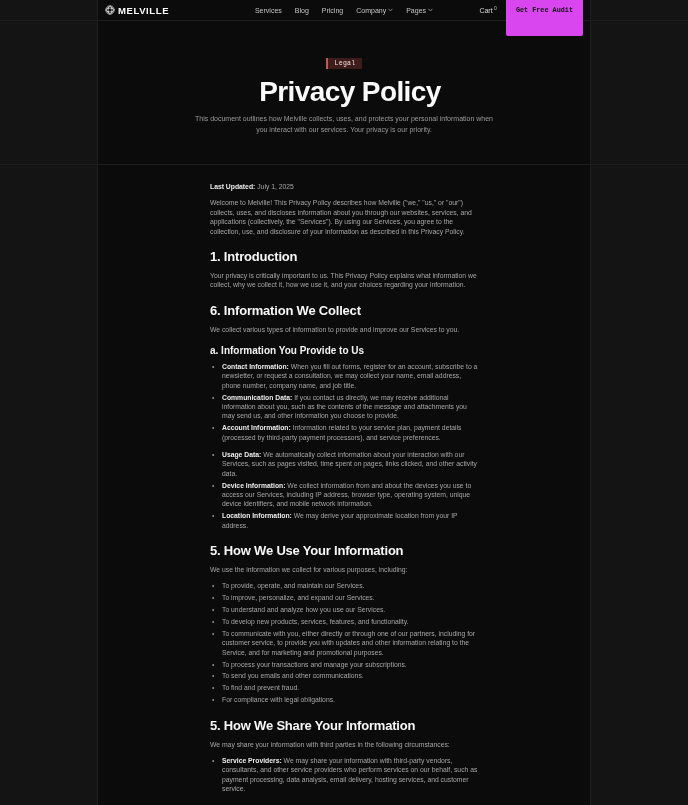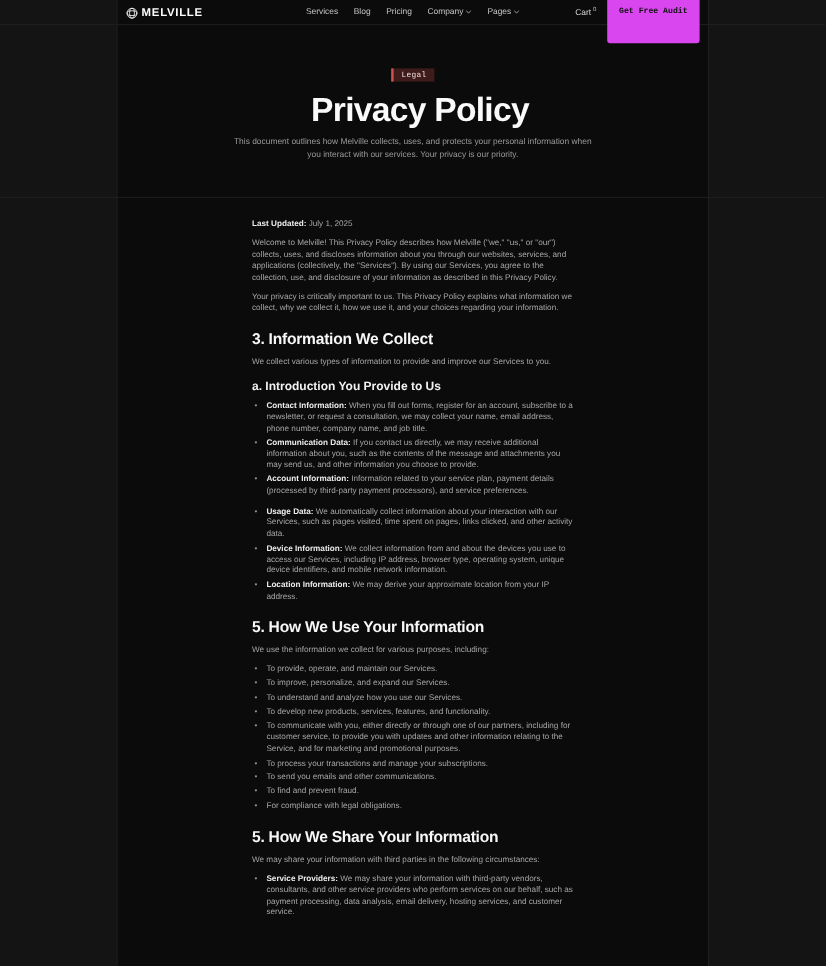--- a/index.html
+++ b/index.html
@@ -9,21 +9,21 @@
 
   
   .rails { position:absolute; top:0; bottom:0; left:97px; width:494px;
     background:#0b0b0b; border-left:1px solid #1f1f1f; border-right:1px solid #1f1f1f;
     pointer-events:none; }
 
   
   header { position:relative; z-index:2; height:21px; border-bottom:1px solid #1d1d1d; }
   .header-inner { width:494px; height:100%; margin:0 auto; position:relative;
     display:flex; align-items:center; justify-content:space-between; padding:0 8px; }
-  .logo { display:flex; align-items:flex-end; gap:3px; cursor:pointer; }
+  .logo { display:flex; align-items:flex-start; gap:3px; cursor:pointer; }
   .logo-icon { display:flex; }
   .brand { color:#ffffff; font-weight:800; font-size:9.5px; letter-spacing:0.6px; }
   nav { position:absolute; left:50%; top:0; height:100%; transform:translateX(-50%);
     display:flex; align-items:center; gap:13px; white-space:nowrap; }
   .nav-item { color:#c6c6c6; font-size:7px; display:flex; align-items:center; gap:2px; cursor:pointer; }
   .header-right { display:flex; align-items:center; gap:9px; }
   .cart { color:#d9d9d9; font-size:7px; cursor:pointer; }
   .cart sup { font-size:5px; color:#bdbdbd; margin-left:1.5px; }
   .cta { background:#d946ef; color:#101010; border:0; border-radius:2px;
     font-family:"Liberation Mono", monospace; font-size:6.8px; font-weight:700;
@@ -88,24 +88,25 @@
 <section class="hero">
   <span class="badge">Legal</span>
   <h1>Privacy Policy</h1>
   <p class="subtitle">This document outlines how Melville collects, uses, and protects your personal information when you interact with our services. Your privacy is our priority.</p>
 </section>
 
 <main>
   <article id="article">
       <p><strong>Last Updated:</strong><span> July 1, 2025</span></p>
       <p><span>Welcome to Melville! This Privacy Policy describes how Melville ("we," "us," or "our") collects, uses, and discloses information about you through our websites, services, and applications (collectively, the "Services"). By using our Services, you agree to the collection, use, and disclosure of your information as described in this Privacy Policy.</span></p>
+      <h2>1. Introduction</h2>
       <p><span>Your privacy is critically important to us. This Privacy Policy explains what information we collect, why we collect it, how we use it, and your choices regarding your information.</span></p>
-      <h2>3. Information We Collect</h2>
+      <h2>6. Information We Collect</h2>
       <p><span>We collect various types of information to provide and improve our Services to you.</span></p>
-      <h3>a. Introduction You Provide to Us</h3>
+      <h3>a. Information You Provide to Us</h3>
       <ul>
         <li><strong>Contact Information:</strong> When you fill out forms, register for an account, subscribe to a newsletter, or request a consultation, we may collect your name, email address, phone number, company name, and job title.</li>
         <li><strong>Communication Data:</strong> If you contact us directly, we may receive additional information about you, such as the contents of the message and attachments you may send us, and other information you choose to provide.</li>
         <li><strong>Account Information:</strong> Information related to your service plan, payment details (processed by third-party payment processors), and service preferences.</li>
       </ul>
       <ul>
         <li><strong>Usage Data:</strong> We automatically collect information about your interaction with our Services, such as pages visited, time spent on pages, links clicked, and other activity data.</li>
         <li><strong>Device Information:</strong> We collect information from and about the devices you use to access our Services, including IP address, browser type, operating system, unique device identifiers, and mobile network information.</li>
         <li><strong>Location Information:</strong> We may derive your approximate location from your IP address.</li>
       </ul>

